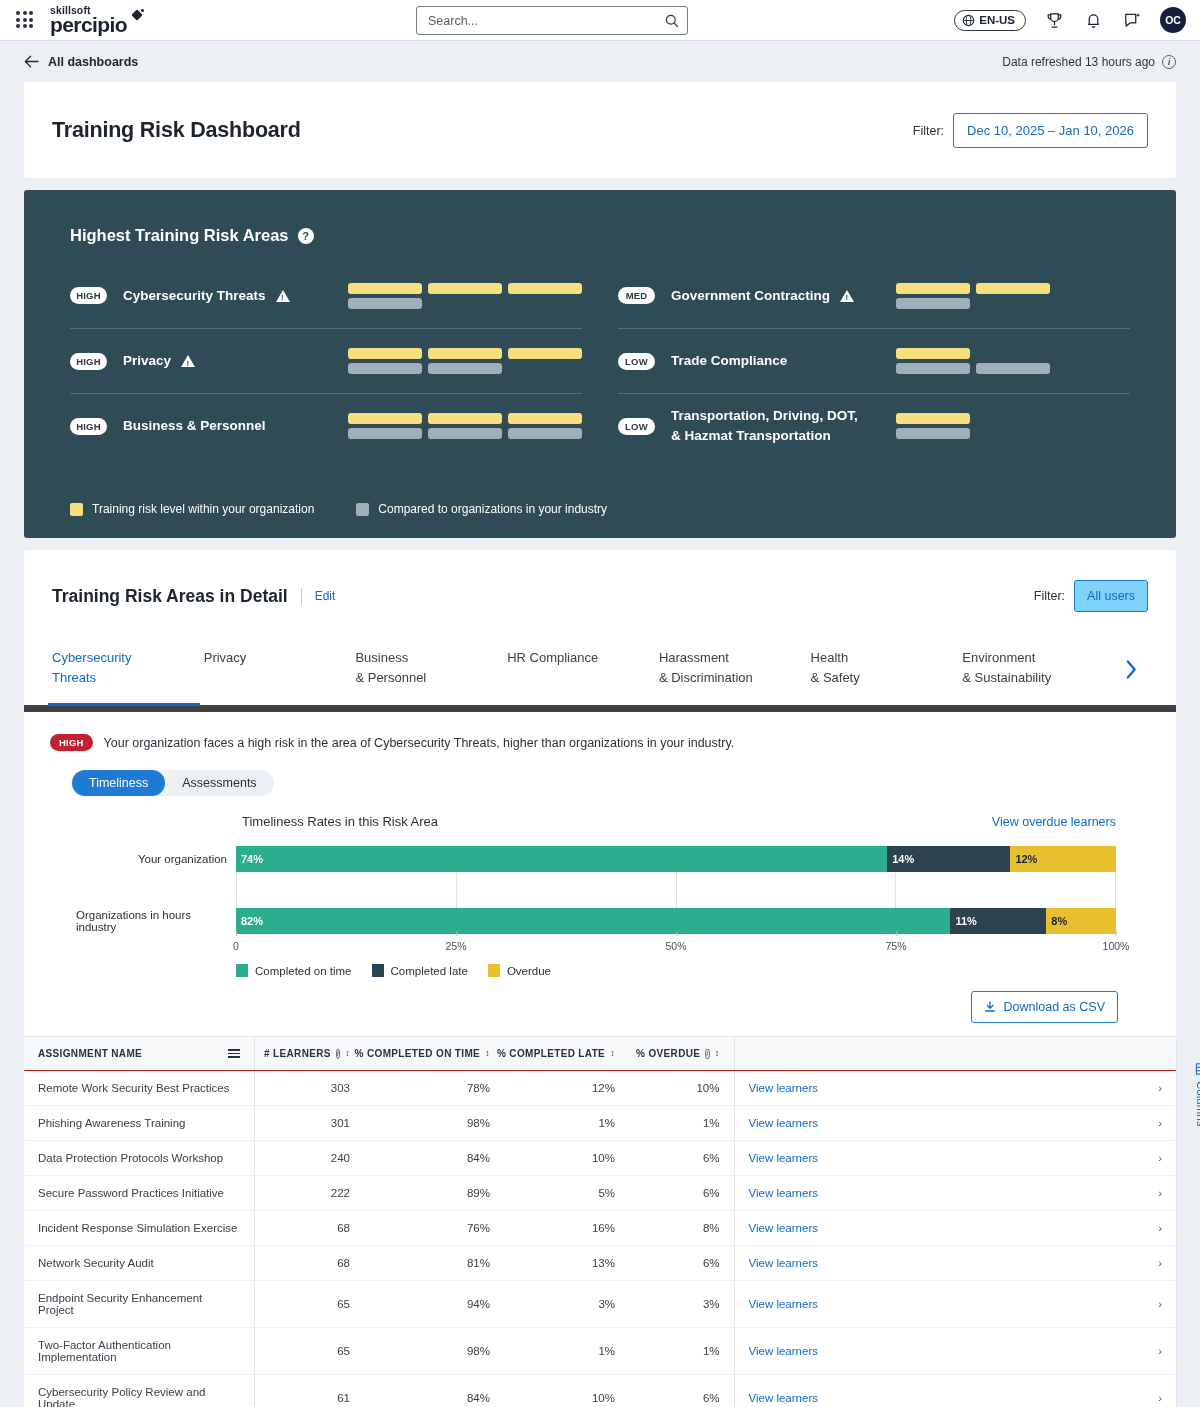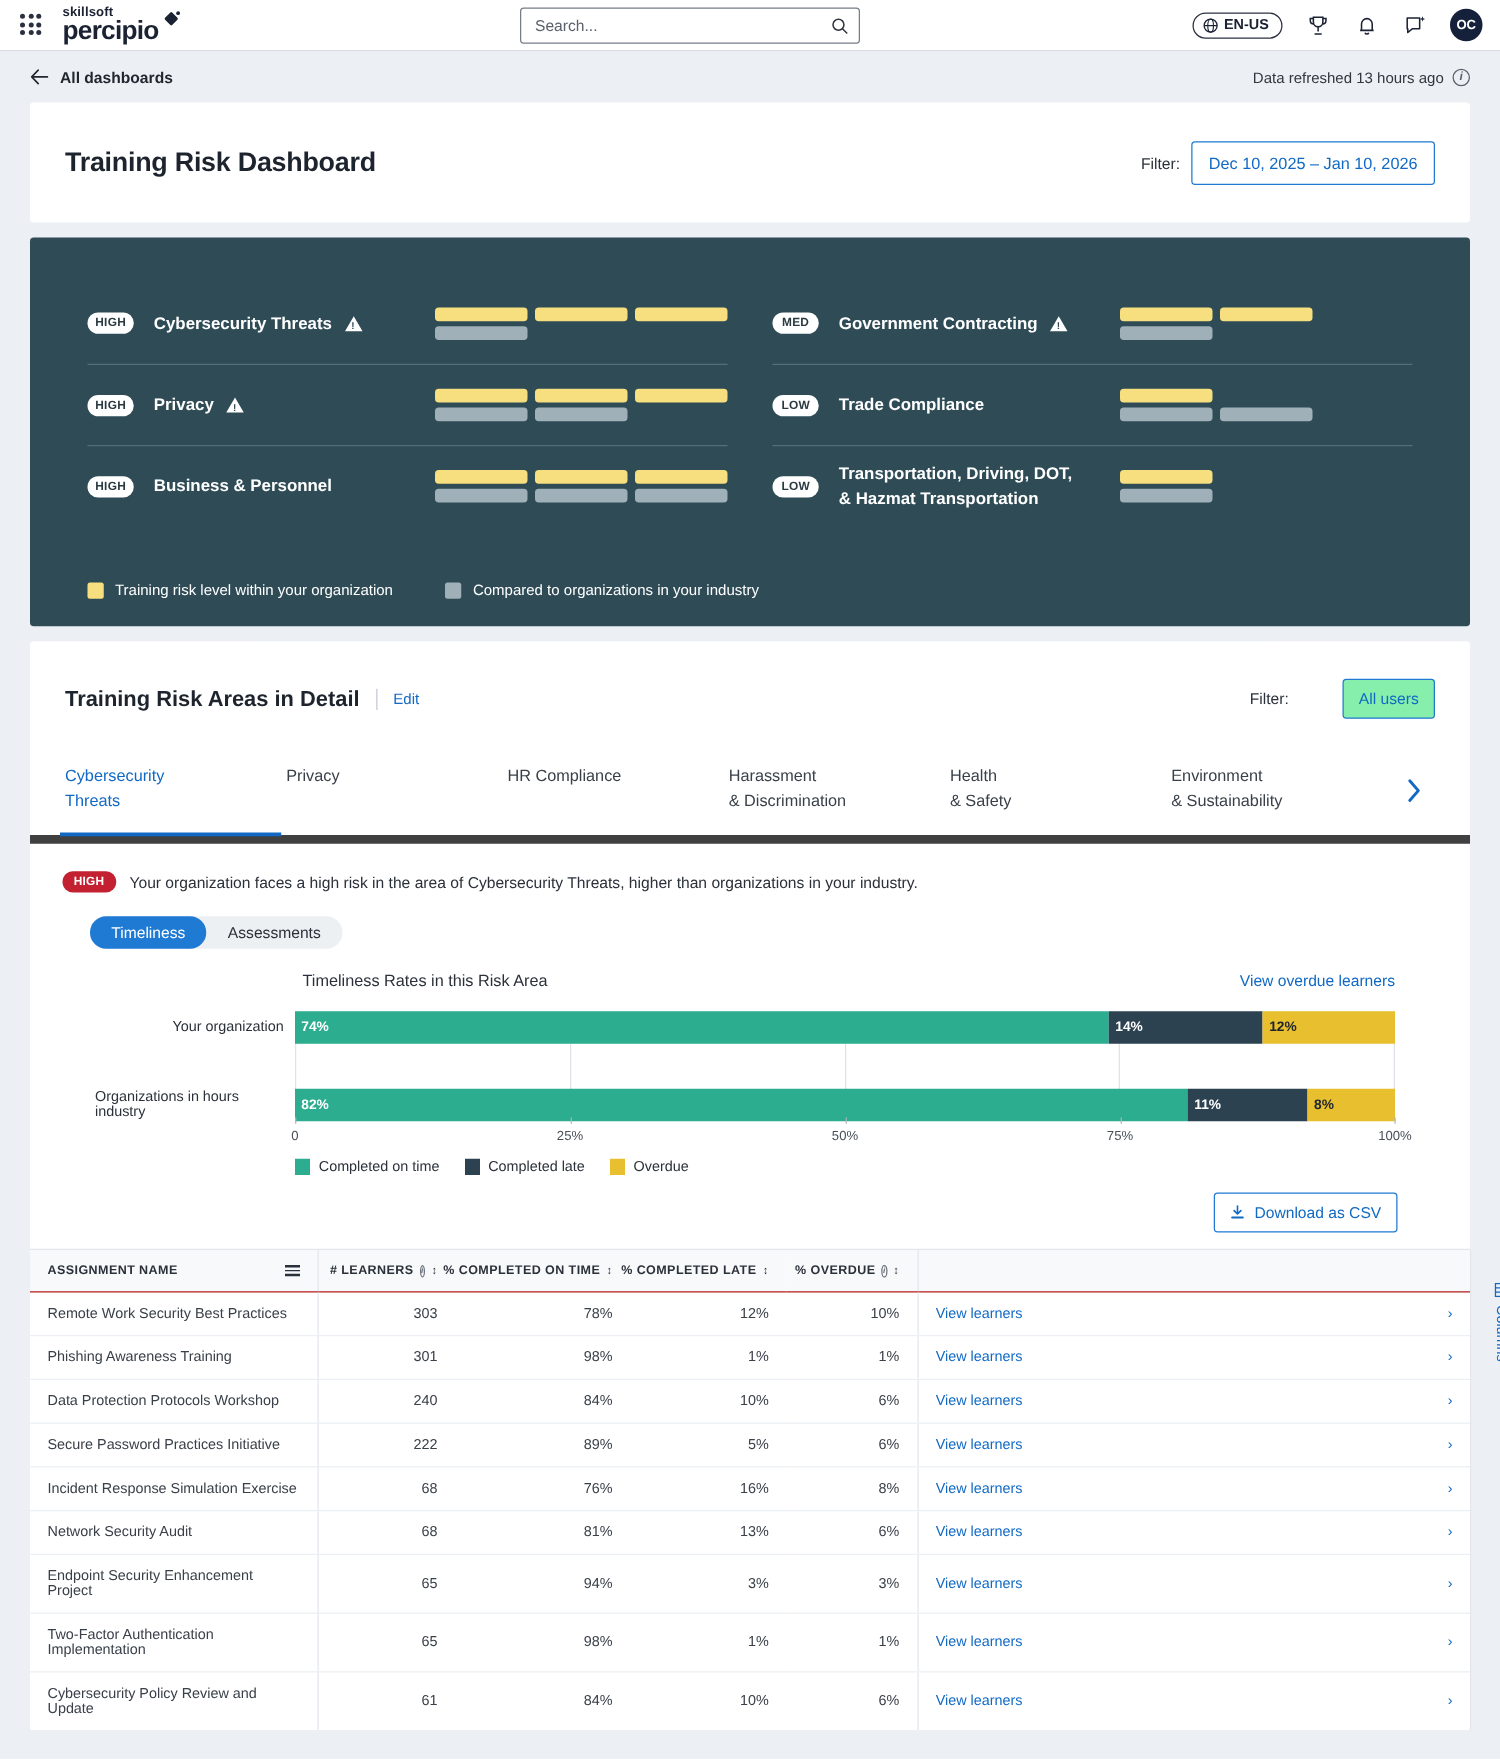--- a/index.html
+++ b/index.html
@@ -89,21 +89,21 @@
   .lgchip { width: 13px; height: 13px; border-radius: 2px; }
 
   
   .detailcard { margin-top: 12px; padding-bottom: 0; }
   .detailhead { display: flex; align-items: center; padding: 30px 28px 0; }
   .detailhead h2 { font-size: 17.5px; font-weight: bold; color:#1d242e;}
   .vline { width: 1px; height: 17px; background: #c3c9d1; margin: 0 13px; }
   .editlink { font-size: 12px; color: #1169c4; cursor: pointer; }
   .allusers { margin-left: auto; display: flex; align-items: center; gap: 9px; }
   .allusersbtn { border: 1px solid #1f7ad4; border-radius: 3px; color: #1169c4;
-    font-size: 12.5px; padding: 8px 12px; background: #86efac; cursor: pointer; font-family:"Liberation Sans",sans-serif;margin-left:34px;}
+    font-size: 12.5px; padding: 8px 12px; background: #7dd3fc; cursor: pointer; font-family:"Liberation Sans",sans-serif;}
 
   .tabs { display: flex; align-items: stretch; border-bottom: 7px solid #404040; margin-top: 22px; padding: 0 24px; }
   .tab { flex: 1; font-size: 13px; color: #3a4049; padding: 14px 4px 16px; text-align: left;
     line-height: 1.5; cursor: pointer; border-bottom: 3px solid transparent; margin-bottom: -1px;}
   .tab.active { color: #1169c4; border-bottom-color: #1169c4; }
   .tabnext { width: 42px; display: flex; align-items: center; justify-content: center; color: #1169c4; cursor: pointer; }
 
   .riskmsg { display: flex; align-items: center; gap: 11px; padding: 22px 26px 0; }
   .hibadge { background: #c32032; color: #fff; font-size: 9.5px; font-weight: bold; letter-spacing: .2px;
     border-radius: 9px; padding: 3px 9px; }
@@ -242,20 +242,24 @@
 
 <div class="card titlecard">
   <h1>Training Risk Dashboard</h1>
   <div class="filterwrap">
     <span class="filterlbl">Filter:</span>
     <button class="filterbtn">Dec 10, 2025 – Jan 10, 2026</button>
   </div>
 </div>
 
 <div class="riskpanel">
+  <h2>
+    <span>Highest Training Risk Areas</span>
+    <span class="qmark">?</span>
+  </h2>
   <div class="riskgrid">
     <div class="riskcol" id="riskLeft">
     <div class="riskrow">
       <span class="rbadge">HIGH</span>
       <span class="rname">
         <span>Cybersecurity Threats</span>
         <span class="warn"></span>
       </span>
       <span class="bars">
         <span class="barline">
@@ -388,20 +392,21 @@
     <span class="editlink">Edit</span>
     <div class="allusers">
       <span class="filterlbl">Filter:</span>
       <button class="allusersbtn">All users</button>
     </div>
   </div>
 
   <div class="tabs" id="tabs">
       <div class="tab active">Cybersecurity<br>Threats</div>
       <div class="tab">Privacy</div>
+      <div class="tab">Business<br>&amp; Personnel</div>
       <div class="tab">HR Compliance</div>
       <div class="tab">Harassment<br>&amp; Discrimination</div>
       <div class="tab">Health<br>&amp; Safety</div>
       <div class="tab">Environment<br>&amp; Sustainability</div>
       <div class="tabnext">
        <svg width="15" height="19" viewBox="0 0 14 18">
           <path d="M3.5 1.5L10 9l-6.5 7.5" fill="none" stroke="#1169c4" stroke-width="2.2" stroke-linecap="round" stroke-linejoin="round"></path>
         </svg>
      </div>
     </div>

